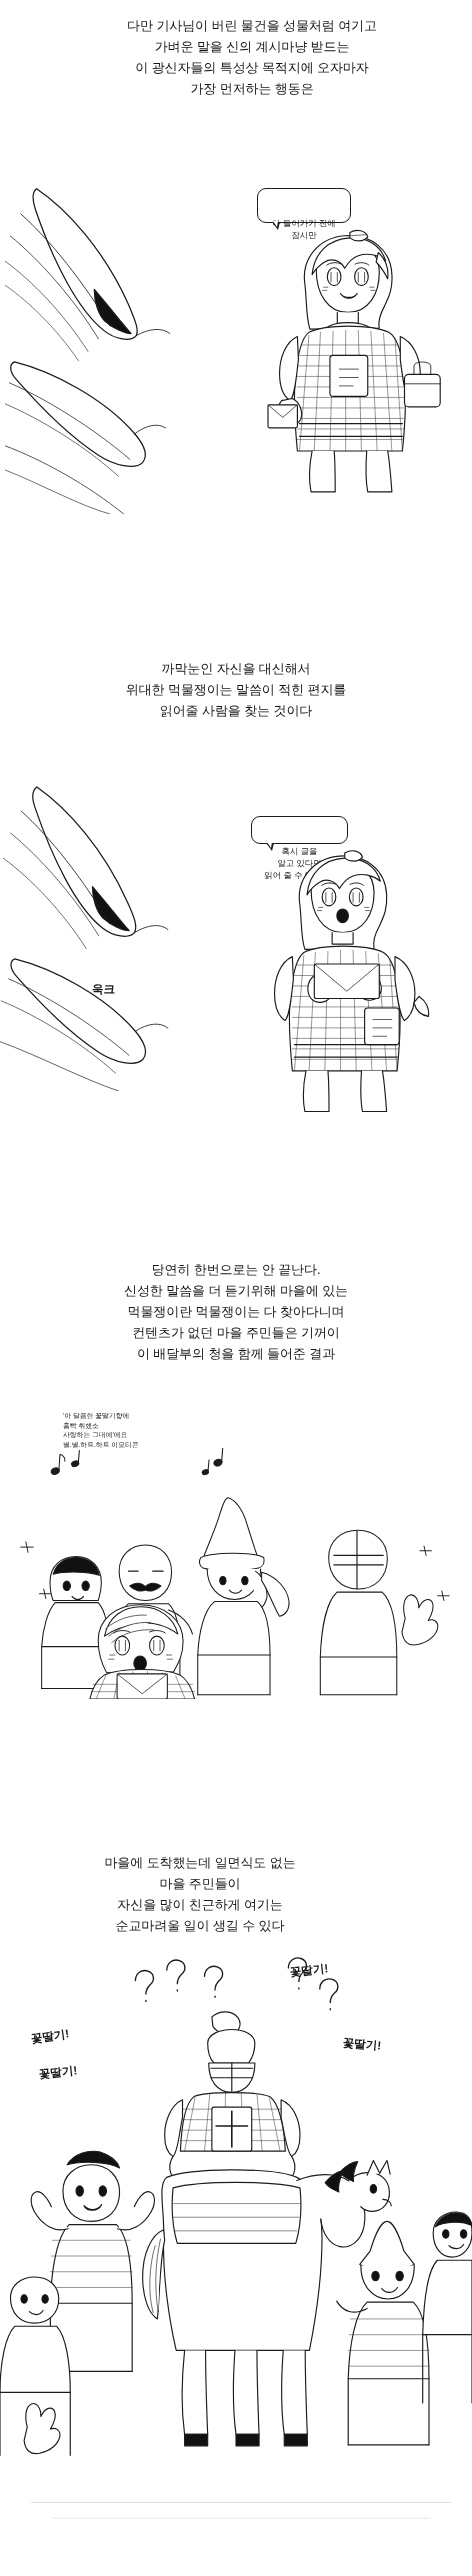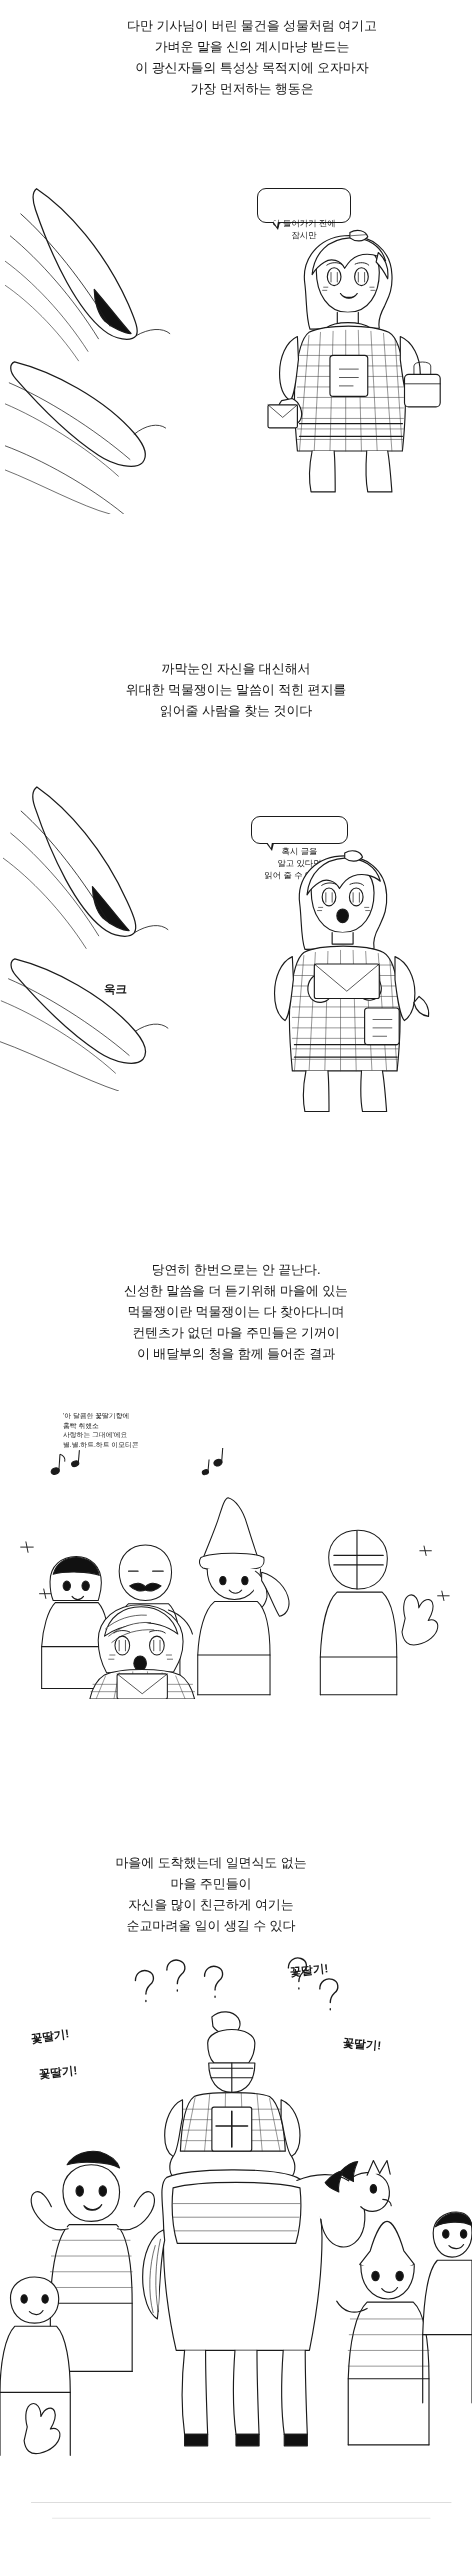--- a/index.html
+++ b/index.html
@@ -206,21 +206,21 @@
           <path d="M28 368 C100 386 200 438 258 506 C278 530 282 548 272 560 C258 574 218 566 188 546 C130 508 70 446 30 400 C18 386 18 372 28 368Z" fill="#fff"></path>
           <path d="M16 406 C86 436 176 492 246 552" stroke-width="1.4"></path>
           <path d="M2 448 C70 476 156 528 220 586" stroke-width="1.2"></path>
           <path d="M0 526 C72 552 164 600 226 620" stroke-width="1.3"></path>
           <path d="M256 318 C282 302 306 300 320 312" stroke-width="1.6"></path>
           <path d="M258 506 C282 490 306 488 320 500" stroke-width="1.6"></path>
         </g>
       </svg>
     </div>
 
-    <div class="handtext big" style="left:84px; top:981px; width:63px;text-align:center;">욱크</div>
+    <div class="handtext big" style="left:72px; top:981px; width:63px;text-align:center;">욱크</div>
 
     <div class="bubble" style="left:251px; top:816px; width:97px; height:28px;">
       <span class="tail bl"></span>
       <span>혹시 글을
 알고 있다면
 읽어 줄 수 있는가?</span>
     </div>
 
     <div class="art" style="left:241px; top:839px;">
       <svg width="220" height="273" viewBox="0 0 420 520" fill="none" xmlns="http://www.w3.org/2000/svg">
@@ -367,21 +367,21 @@
             <rect x="192" y="372" width="96" height="48" rx="4" fill="#fff"></rect>
             <path d="M192 372 L240 410 L288 372" stroke-width="1.4" fill="none"></path>
           </g>
         </g>
       </svg>
     </div>
   </div>
 
   <div>
 
-    <div class="caption" style="left:0; top:1852px; width:400px;padding-left:11px;">마을에 도착했는데 일면식도 없는
+    <div class="caption" style="left:0; top:1852px; width:400px;">마을에 도착했는데 일면식도 없는
 마을 주민들이
 자신을 많이 친근하게 여기는
 순교마려울 일이 생길 수 있다</div>
 
     <div class="handtext big" style="left:262px; top:1962px; width:94px; transform:rotate(-6deg);">꽃딸기!</div>
 
     <div class="handtext big" style="left:0px; top:2028px; width:100px; transform:rotate(-8deg);">꽃딸기!</div>
 
     <div class="handtext big" style="left:315px; top:2036px; width:94px; transform:rotate(5deg);">꽃딸기!</div>
 

